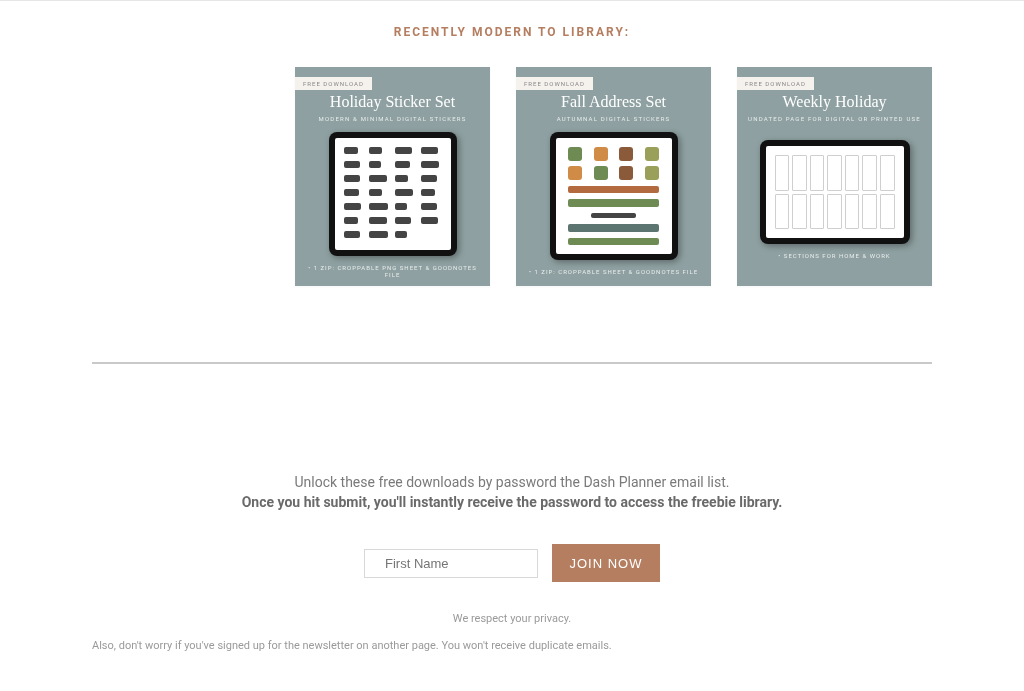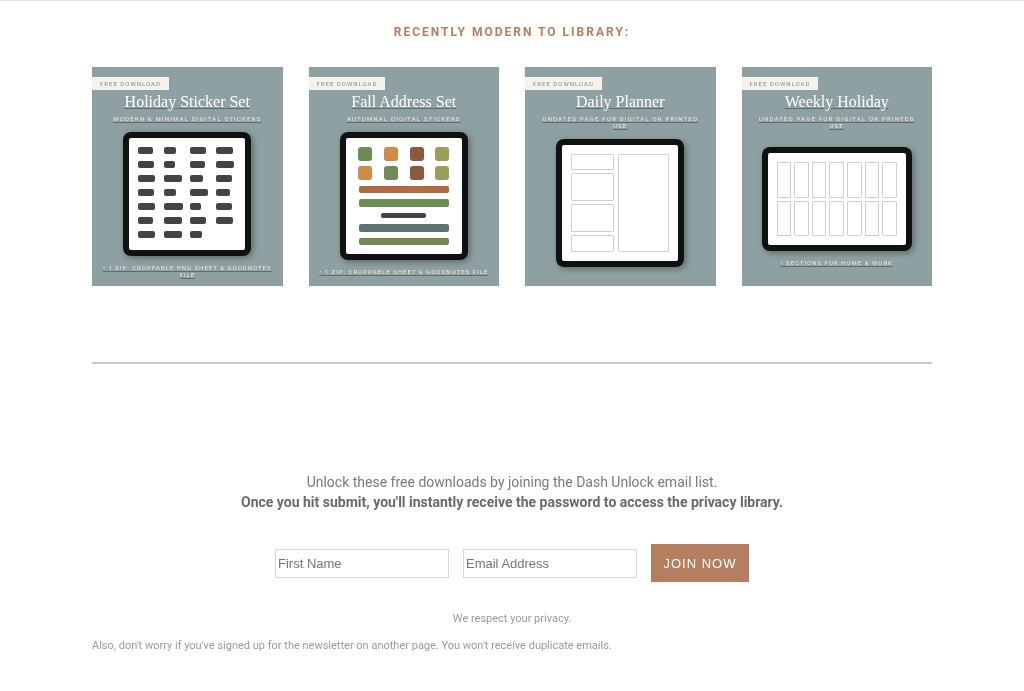--- a/index.html
+++ b/index.html
@@ -23,21 +23,20 @@
       font-size: 12px;
       letter-spacing: 2px;
       color: #b57e60;
       font-weight: 700;
       margin-bottom: 28px;
     }
     .cards {
       display: flex;
       gap: 26px;
       justify-content: flex-end;
-      text-decoration: underline;
     }
     .card {
       width: 195px;
       height: 219px;
       background: #8ea0a1;
       position: relative;
       display: flex;
       flex-direction: column;
       align-items: center;
       padding: 10px 10px 8px;
@@ -116,25 +115,25 @@
     }
     .hr-thick { border:none; border-top:2px solid #c9c9c9; margin:76px 0 110px; }
     .cta { text-align:center; color:#7a7a7a; }
     .cta-line1 { font-size:14px; margin-bottom:4px; }
     .cta-line2 { font-size:14px; margin-bottom:18px; }
     .cta-strong { font-size:14px; font-weight:700; color:#6a6a6a; margin-bottom:34px; }
     .form-row {
       display:flex; gap:14px; justify-content:center; align-items:center;
     }
     input[type="text"], input[type="email"] {
-      width:174px; height:29px; font-size:13px; color:#777; padding:8px 2px;
+      width:174px; height:29px; font-size:13px; color:#777; padding:8px 20px;
       border:1px solid #d8d8d8; background:#fff;
     }
     .join-btn {
-      width:98px; height:38px; background:#b57e60; color:#fff; border:none;
+      width:108px; height:38px; background:#b57e60; color:#fff; border:none;
       font-size:13px; letter-spacing:1px; font-weight:500; cursor:pointer;
     }
     .small-note { font-size:11px; color:#9a9a9a; margin-top:30px; }
     .smaller-note { font-size:11px; color:#9a9a9a; text-align:left; margin-top:14px; }
   </style>
 </head>
 <body>
 
 <hr class="top-divider">
 
@@ -203,41 +202,20 @@
           <div class="tape t-orange"></div>
           <div class="tape t-green"></div>
           <div class="scriptword" style="width:46%;height:6px"></div>
           <div class="tape t-teal"></div>
           <div class="tape t-green"></div>
         </div>
       </div>
       <div class="card-footer">• 1 ZIP: CROPPABLE SHEET &amp; GOODNOTES FILE</div>
     </div>
 
-    <div class="card">
-      <div class="badge">FREE DOWNLOAD</div>
-      <div class="card-title">Daily Planner</div>
-      <div class="card-subtitle">UNDATED PAGE FOR DIGITAL OR PRINTED USE</div>
-      <div class="tablet">
-        <div class="tablet-screen">
-          <div class="planner-content">
-            <div class="planner-col" style="flex:0.9">
-              <div class="p-box" style="height:16px"></div>
-              <div class="p-box" style="height:28px"></div>
-              <div class="p-box" style="height:28px"></div>
-              <div class="p-box" style="flex:1"></div>
-            </div>
-            <div class="planner-col" style="flex:1.1">
-              <div class="p-box" style="flex:1"></div>
-            </div>
-          </div>
-        </div>
-      </div>
-      <div class="card-footer"></div>
-    </div>
 
     <div class="card">
       <div class="badge">FREE DOWNLOAD</div>
       <div class="card-title">Weekly Holiday</div>
       <div class="card-subtitle">UNDATED PAGE FOR DIGITAL OR PRINTED USE</div>
       <div class="tablet" style="width:150px;height:104px;margin-top:18px">
         <div class="tablet-screen weekly-content">
           <div class="weekly-row">
             <div class="p-box"></div>
               <div class="p-box"></div>
@@ -259,25 +237,24 @@
         </div>
       </div>
       <div class="card-footer">• SECTIONS FOR HOME &amp; WORK</div>
     </div>
 
   </div>
 
   <hr class="hr-thick">
 
   <div class="cta">
-    <div class="cta-line1">Unlock these free downloads by joining the Dash Unlock email list.</div>
-    <div class="cta-strong">Once you hit submit, you'll instantly receive the password to access the privacy library.</div>
+    <div class="cta-line1">Unlock these free downloads by password the Dash Planner email list.</div>
+    <div class="cta-strong">Once you hit submit, you'll instantly receive the password to access the freebie library.</div>
 
     <div class="form-row">
       <input type="text" placeholder="First Name" style="">
-      <input type="email" placeholder="Email Address" style="">
       <button class="join-btn">JOIN NOW</button>
     </div>
 
     <div class="small-note">We respect your privacy.</div>
     <div class="smaller-note">Also, don't worry if you've signed up for the newsletter on another page. You won't receive duplicate emails.</div>
   </div>
 </div>
 
 </body></html>

